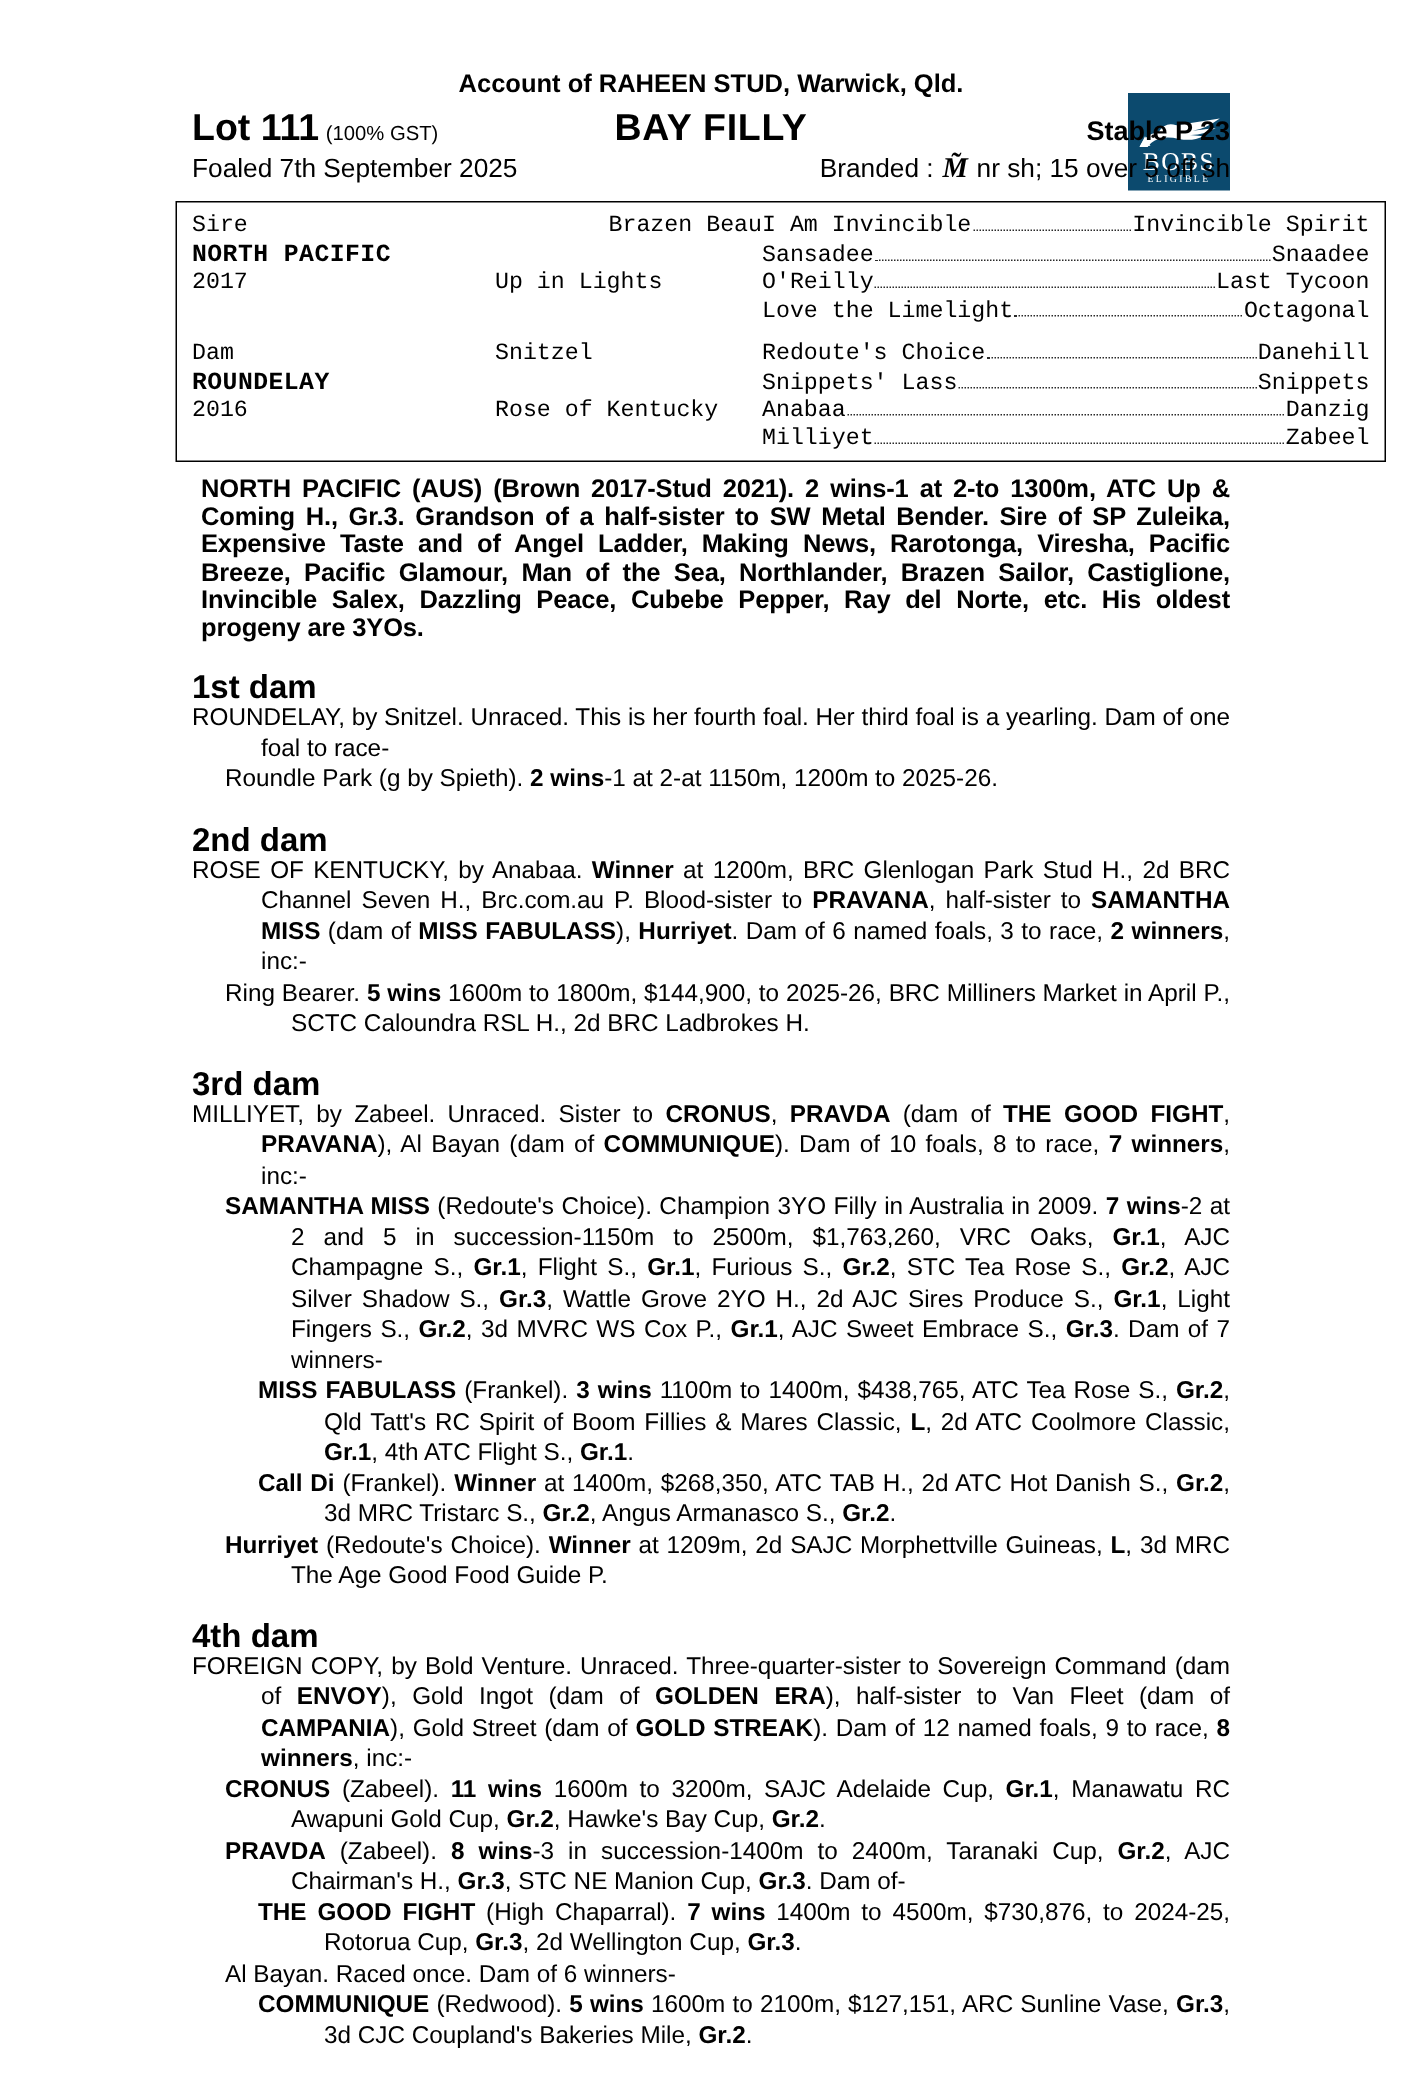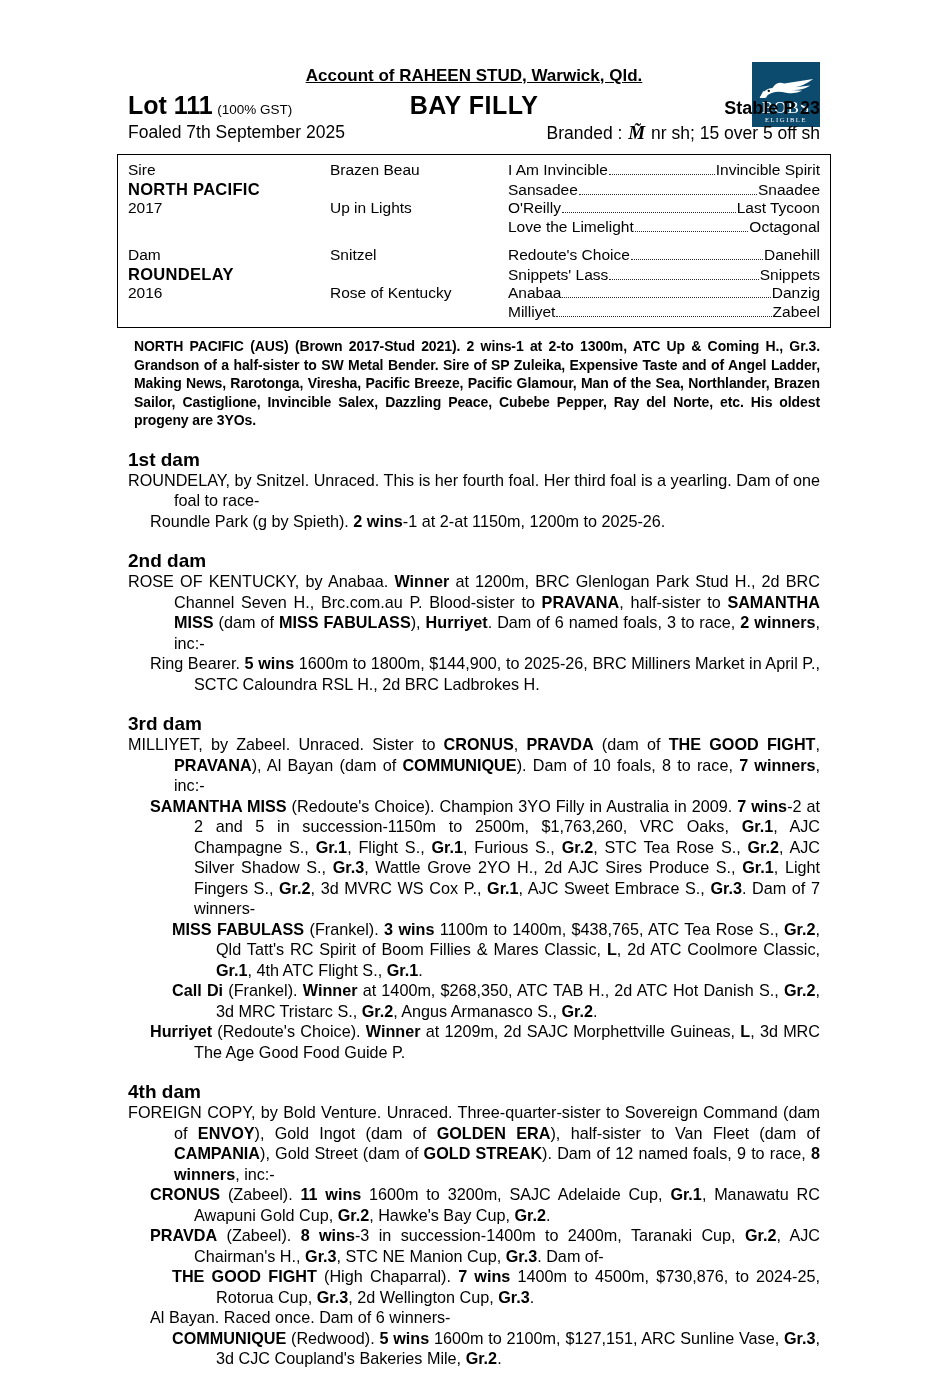--- a/index.html
+++ b/index.html
@@ -15,51 +15,51 @@
   .logo{
     position:absolute;left:752px;top:62px;width:68px;height:65px;
     background:#0c4a6e;color:#fff;display:flex;flex-direction:column;
     align-items:center;justify-content:flex-end;box-sizing:border-box;
     padding-bottom:4px;
   }
   .logo svg{width:58px;height:24px;display:block;margin-bottom:-1px;}
   .logo .bobs{font-family:"Liberation Serif", serif;font-size:17px;line-height:15px;letter-spacing:1px;}
   .logo .eligible{font-family:"Liberation Serif", serif;font-size:6.5px;letter-spacing:1.6px;margin-top:1px;}
 
-  .account{padding-top:66px;text-align:center;font-weight:bold;font-size:17px;text-decoration:underline;}
+  .account{padding-top:46px;text-align:center;font-weight:bold;font-size:17px;}
 
   .titlerow{display:grid;grid-template-columns:1fr auto 1fr;align-items:baseline;margin-top:5px;}
   .lot{font-size:25px;font-weight:bold;white-space:nowrap;}
   .gst{font-size:13.5px;font-weight:normal;text-align:center;}
   .horse{font-size:25px;font-weight:bold;text-align:center;letter-spacing:.5px;}
   .stable{font-size:18px;font-weight:bold;text-align:right;white-space:nowrap;}
 
   .subrow{display:flex;justify-content:space-between;margin-top:2px;font-size:17.5px;}
   .brandmark{font-family:"Liberation Serif", serif;font-style:italic;font-weight:bold;font-size:19px;padding:0 1px;}
 
   
   .pedigree{
-    margin:10px 0 0 -11px;width:714px;box-sizing:border-box;
-    border:1.5px solid #000;padding:6px 10px 5px;font-size:15.5px;
+    margin:10px 0 0 -11px;width:807px;box-sizing:border-box;
+    border:1.5px solid #000;padding:6px 10px 5px;font-size:15.5px;font-family:Liberation Mono, monospace;
   }
   .half{display:grid;grid-template-columns:202px 178px 1fr;grid-auto-rows:19px;align-items:baseline;}
   .half + .half{margin-top:9px;}
   .pname{font-weight:bold;font-size:16.5px;letter-spacing:.3px;white-space:nowrap;}
   .leaderrow{display:flex;align-items:baseline;white-space:nowrap;}
   .leaderfill{flex:1 1 auto;border-bottom:1.6px dotted #2a2a2a;margin:0 1px 3px;min-width:8px;}
 
   
   .sireblurb{
-    margin:9px 0 0;font-weight:normal;font-size:14px;line-height:18.5px;
+    margin:9px 0 0;font-weight:normal;font-size:17px;line-height:18.5px;
     text-align:justify;padding-left:6px;letter-spacing:-.1px;
   }
 
   
   .section{margin-top:20px;}
-  .sechead{font-weight:bold;font-size:19px;line-height:20px;}
+  .sechead{font-weight:bold;font-size:22px;line-height:20px;}
   .para{margin:0;font-size:16.2px;line-height:20.5px;text-align:justify;}
   .lv0{padding-left:46px;text-indent:-46px;}
   .lv1{padding-left:66px;text-indent:-44px;}
   .lv2{padding-left:88px;text-indent:-44px;}
 </style>
 </head>
 <body>
 
 <div class="logo">
   <svg viewBox="0 0 64 26" aria-hidden="true">
@@ -91,21 +91,21 @@
       <span class="brandmark">M̃</span>
       <span>nr sh; 15 over 5 off sh</span>
     </div>
   </div>
 
   <div class="pedigree">
       <div class="half">
         <div style="grid-area: 1 / 1;">Sire</div>
         <div class="pname" style="grid-area: 2 / 1;">NORTH PACIFIC</div>
         <div style="grid-area: 3 / 1;">2017</div>
-        <div style="grid-area: 1 / 2;">Brazen Beau</div>
+        <div style="grid-area: 1 / 2; text-align: right;">Brazen Beau</div>
         <div class="leaderrow" style="grid-area: 1 / 3;">
           <span>I Am Invincible</span>
           <span class="leaderfill"></span>
           <span>Invincible Spirit</span>
         </div>
         <div class="leaderrow" style="grid-area: 2 / 3;">
           <span>Sansadee</span>
           <span class="leaderfill"></span>
           <span>Snaadee</span>
         </div>

